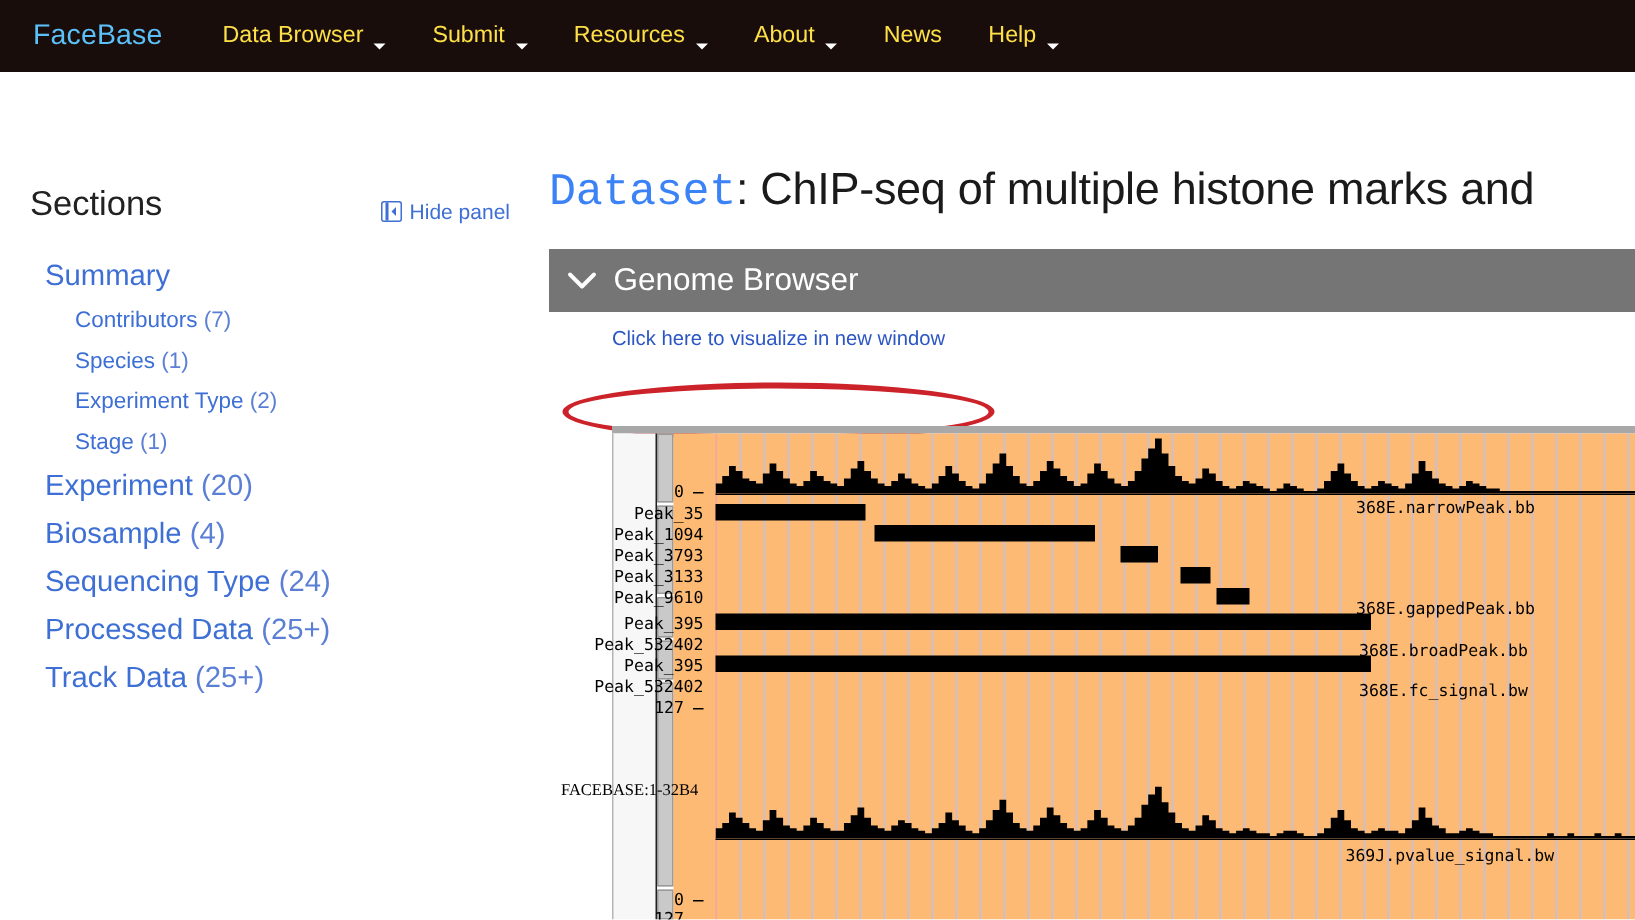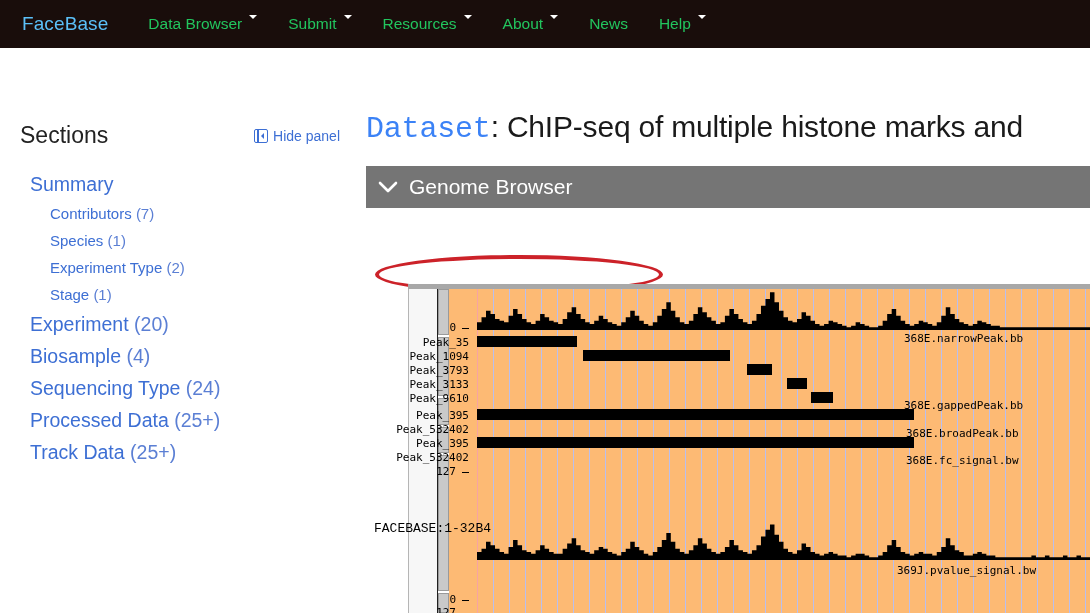--- a/index.html
+++ b/index.html
@@ -20,42 +20,42 @@
   }
   #navbar .brand {
     color: #5bc0f8;
     font-size: 19px;
     margin-left: 22px;
     margin-right: 40px;
     letter-spacing: .1px;
     cursor: pointer;
   }
   #navbar .navitem {
-    color: #22c55e;
+    color: #fde047;
     font-size: 15.5px;
     margin-right: 31px;
     white-space: nowrap;
     cursor: pointer;
-    display: flex; align-items: flex-start;
+    display: flex; align-items: flex-end;
   }
   #navbar .navitem .caret {
     display: inline-block;
     margin-left: 7px;
     width: 0; height: 0;
     border-left: 4.5px solid transparent;
     border-right: 4.5px solid transparent;
     border-top: 4.5px solid #ffffff;
   }
 
   
   #sidebar { position: absolute; left: 0; top: 48px; width: 362px; height: 565px; background: #fff; }
   #sidebar-head {
     position: absolute; left: 20px; top: 74px;
     width: 320px;
-    display: flex; align-items: center; justify-content: space-between;
+    display: flex; align-items: flex-end; justify-content: space-between;
   }
   #sections-title { font-size: 23px; color: #222; }
   #hide-panel { display: flex; align-items: center; gap: 5px; color: #3d6fd4; font-size: 14px; cursor: pointer; }
   .panel-icon {
     width: 14px; height: 14px;
     border: 1.6px solid #3d6fd4;
     border-radius: 2px;
     position: relative; flex: none;
   }
   .panel-icon::before {
@@ -143,22 +143,22 @@
   }
   .peak-label {
     position: absolute; font-family: "DejaVu Sans Mono", monospace;
     font-size: 11px; color: #000; text-align: right; white-space: nowrap;
   }
   .track-name {
     position: absolute; font-family: "DejaVu Sans Mono", monospace;
     font-size: 11px; color: #000; white-space: nowrap;
   }
   .fb-label {
-    position: absolute; font-family: Liberation Mono, monospace;
-    font-size: 13px; color: #000; white-space: nowrap;
+    position: absolute; font-family: Liberation Serif, serif;
+    font-size: 11px; color: #000; white-space: nowrap;
   }
   .peakbar { position: absolute; background: #000; height: 11px; }
   .hrule { position: absolute; height: 1px; background: #000; }
 </style>
 </head>
 <body>
 
 <div id="navbar">
   <span class="brand">FaceBase</span>
   <span class="navitem">
@@ -248,20 +248,21 @@
     <span id="gb-chevron">
       <svg width="20" height="13" viewBox="0 0 20 13">
           <path d="M2 2 L10 10 L18 2" stroke="#ffffff" stroke-width="2.6" fill="none" stroke-linecap="round" stroke-linejoin="round"></path>
         </svg>
     </span>
     <span id="gb-title">Genome Browser</span>
   </div>
 
   <div id="gb-body">
 
+    <a id="visualize-link">Click here to visualize in new window</a>
     <div id="annot-ellipse"></div>
 
     <div id="ruler"></div>
 
     <div id="gutter-panel"></div>
 
     <div id="handle-col">
       <div class="handle" style="top:0px;height:46px;"></div>
       <div class="handle" style="top:48px;height:59px;"></div>
       <div class="handle" style="top:109px;height:27px;"></div>

